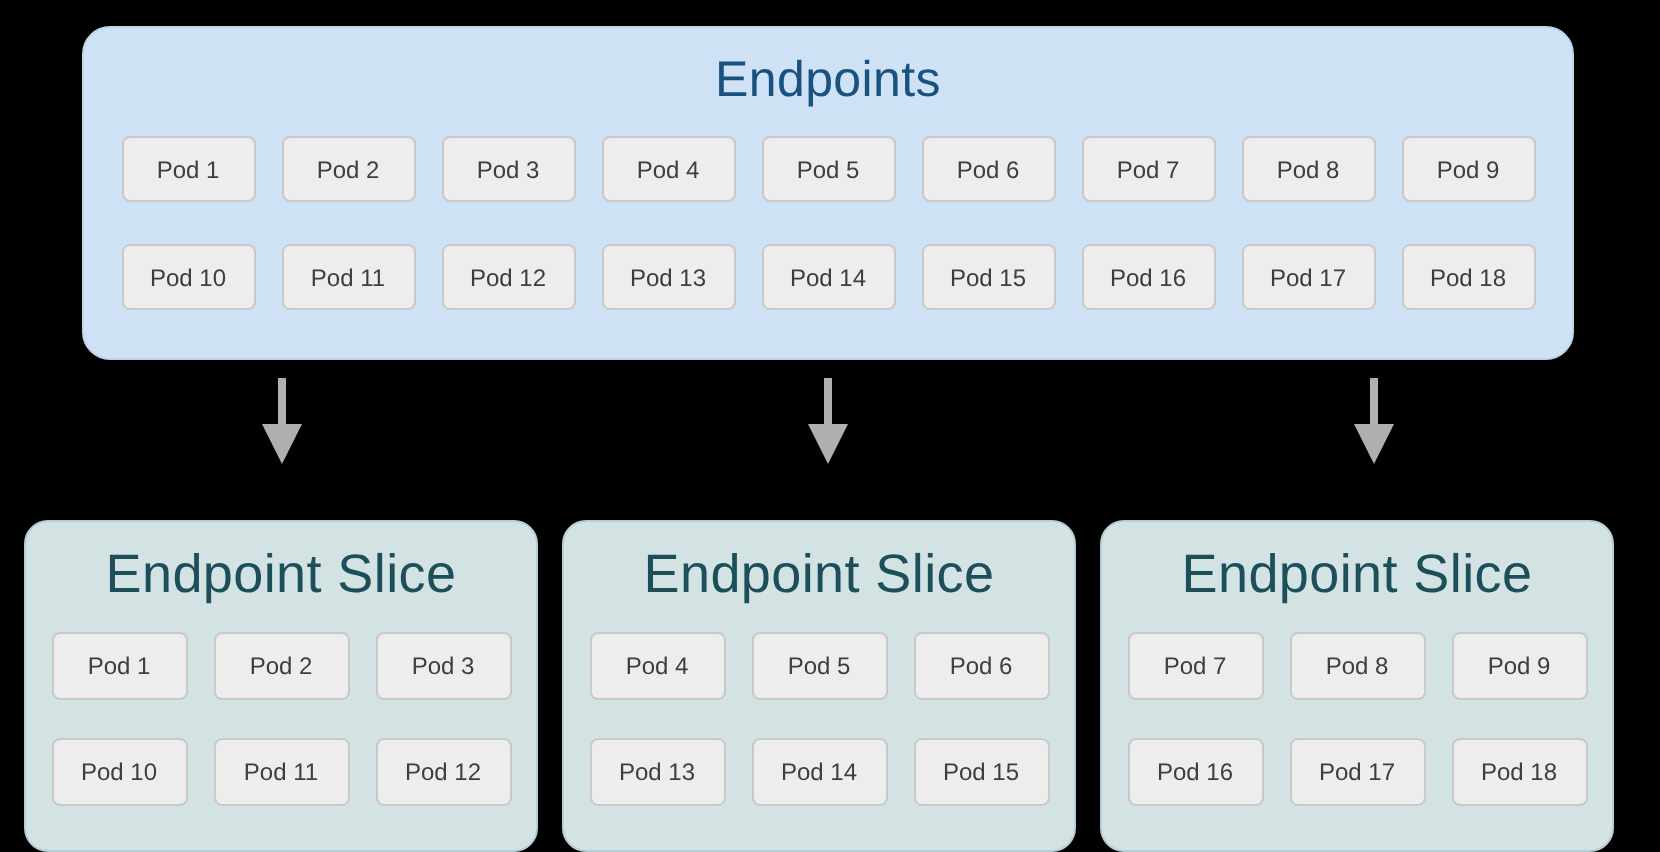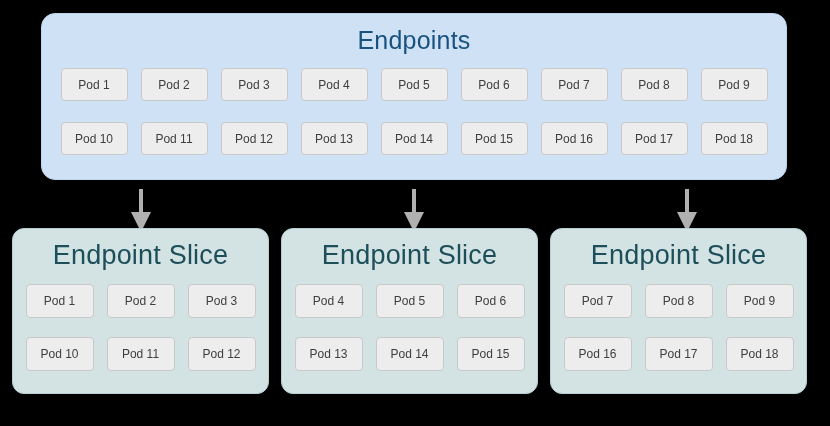--- a/index.html
+++ b/index.html
@@ -75,21 +75,21 @@
     border-right: 10px solid transparent;
     border-top: 20px solid var(--arrow, #b0b0b0);
   }
   .arrow-1 { left: 131px; }
   .arrow-2 { left: 404px; }
   .arrow-3 { left: 677px; }
 
   
   .slices-row {
     position: absolute;
-    left: 12px; top: 228px;
+    left: 12px; top: 260px;
     width: 806px;
     display: flex;
     gap: 12px;
   }
   .slice-box {
     box-sizing: border-box;
     width: 257px; height: 166px;
     background: var(--slice-fill, #d3e2e3);
     border: 1px solid var(--slice-border, #b6cfd4);
     border-radius: 12px;

